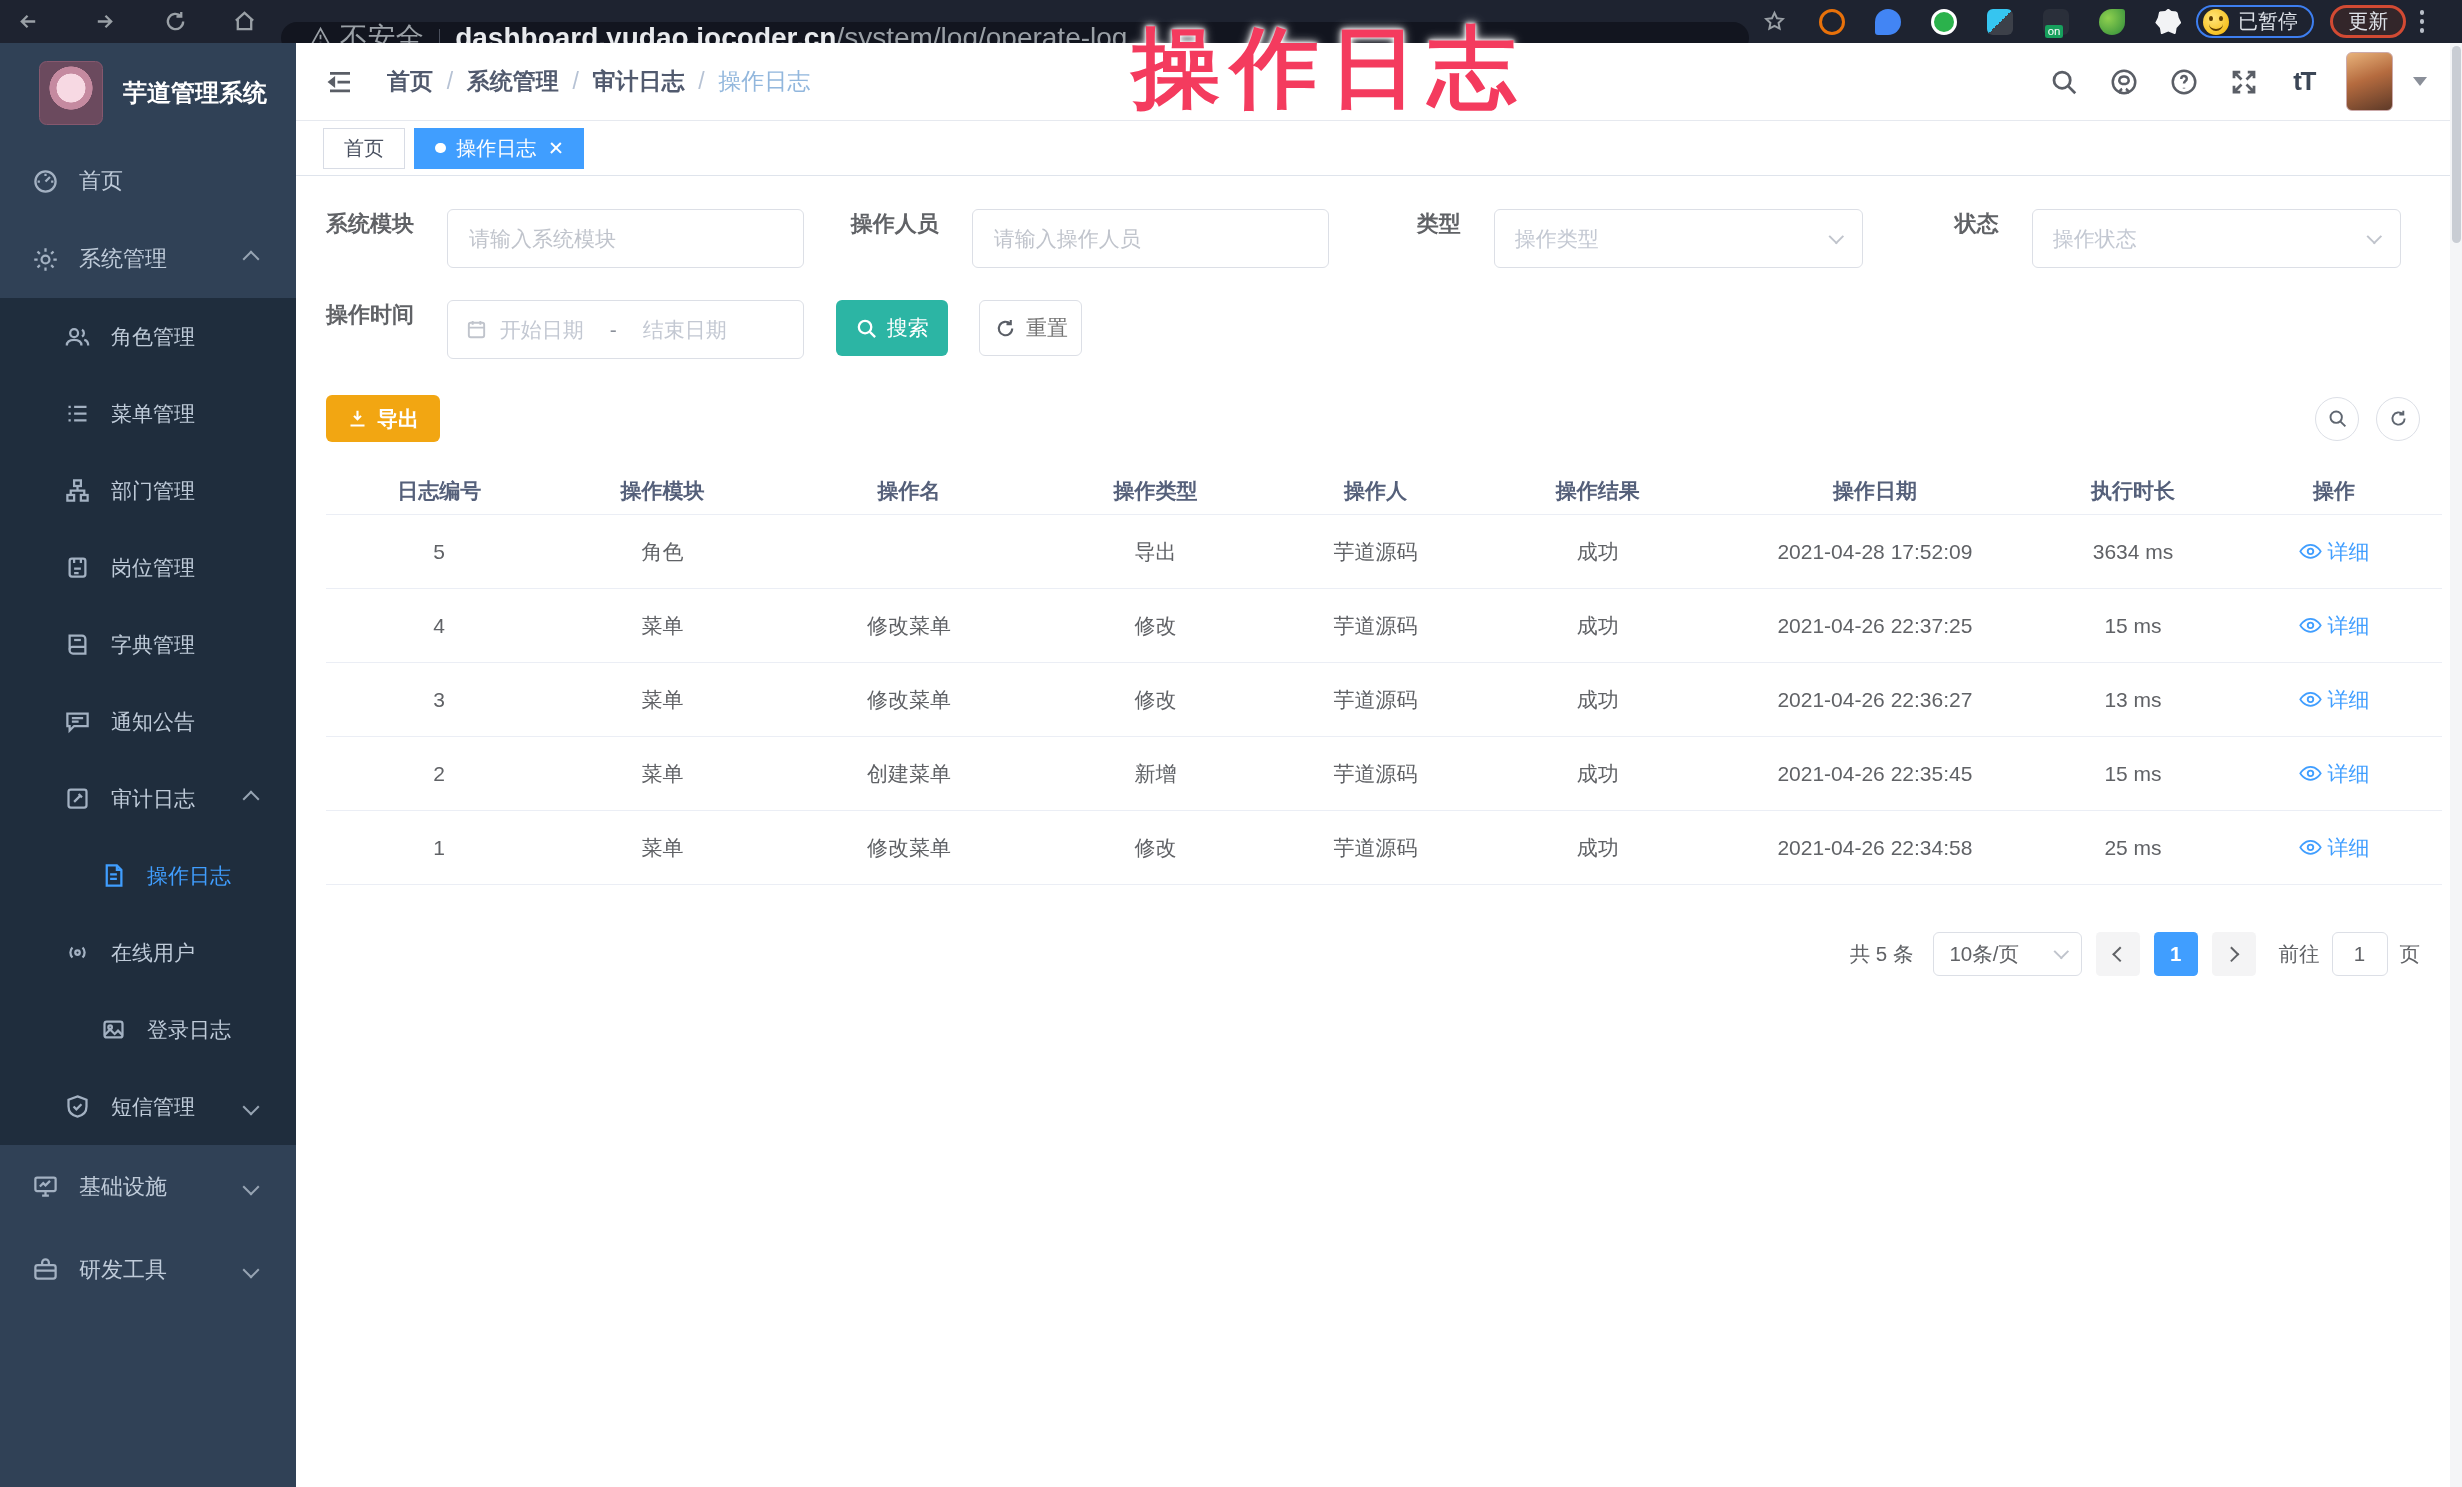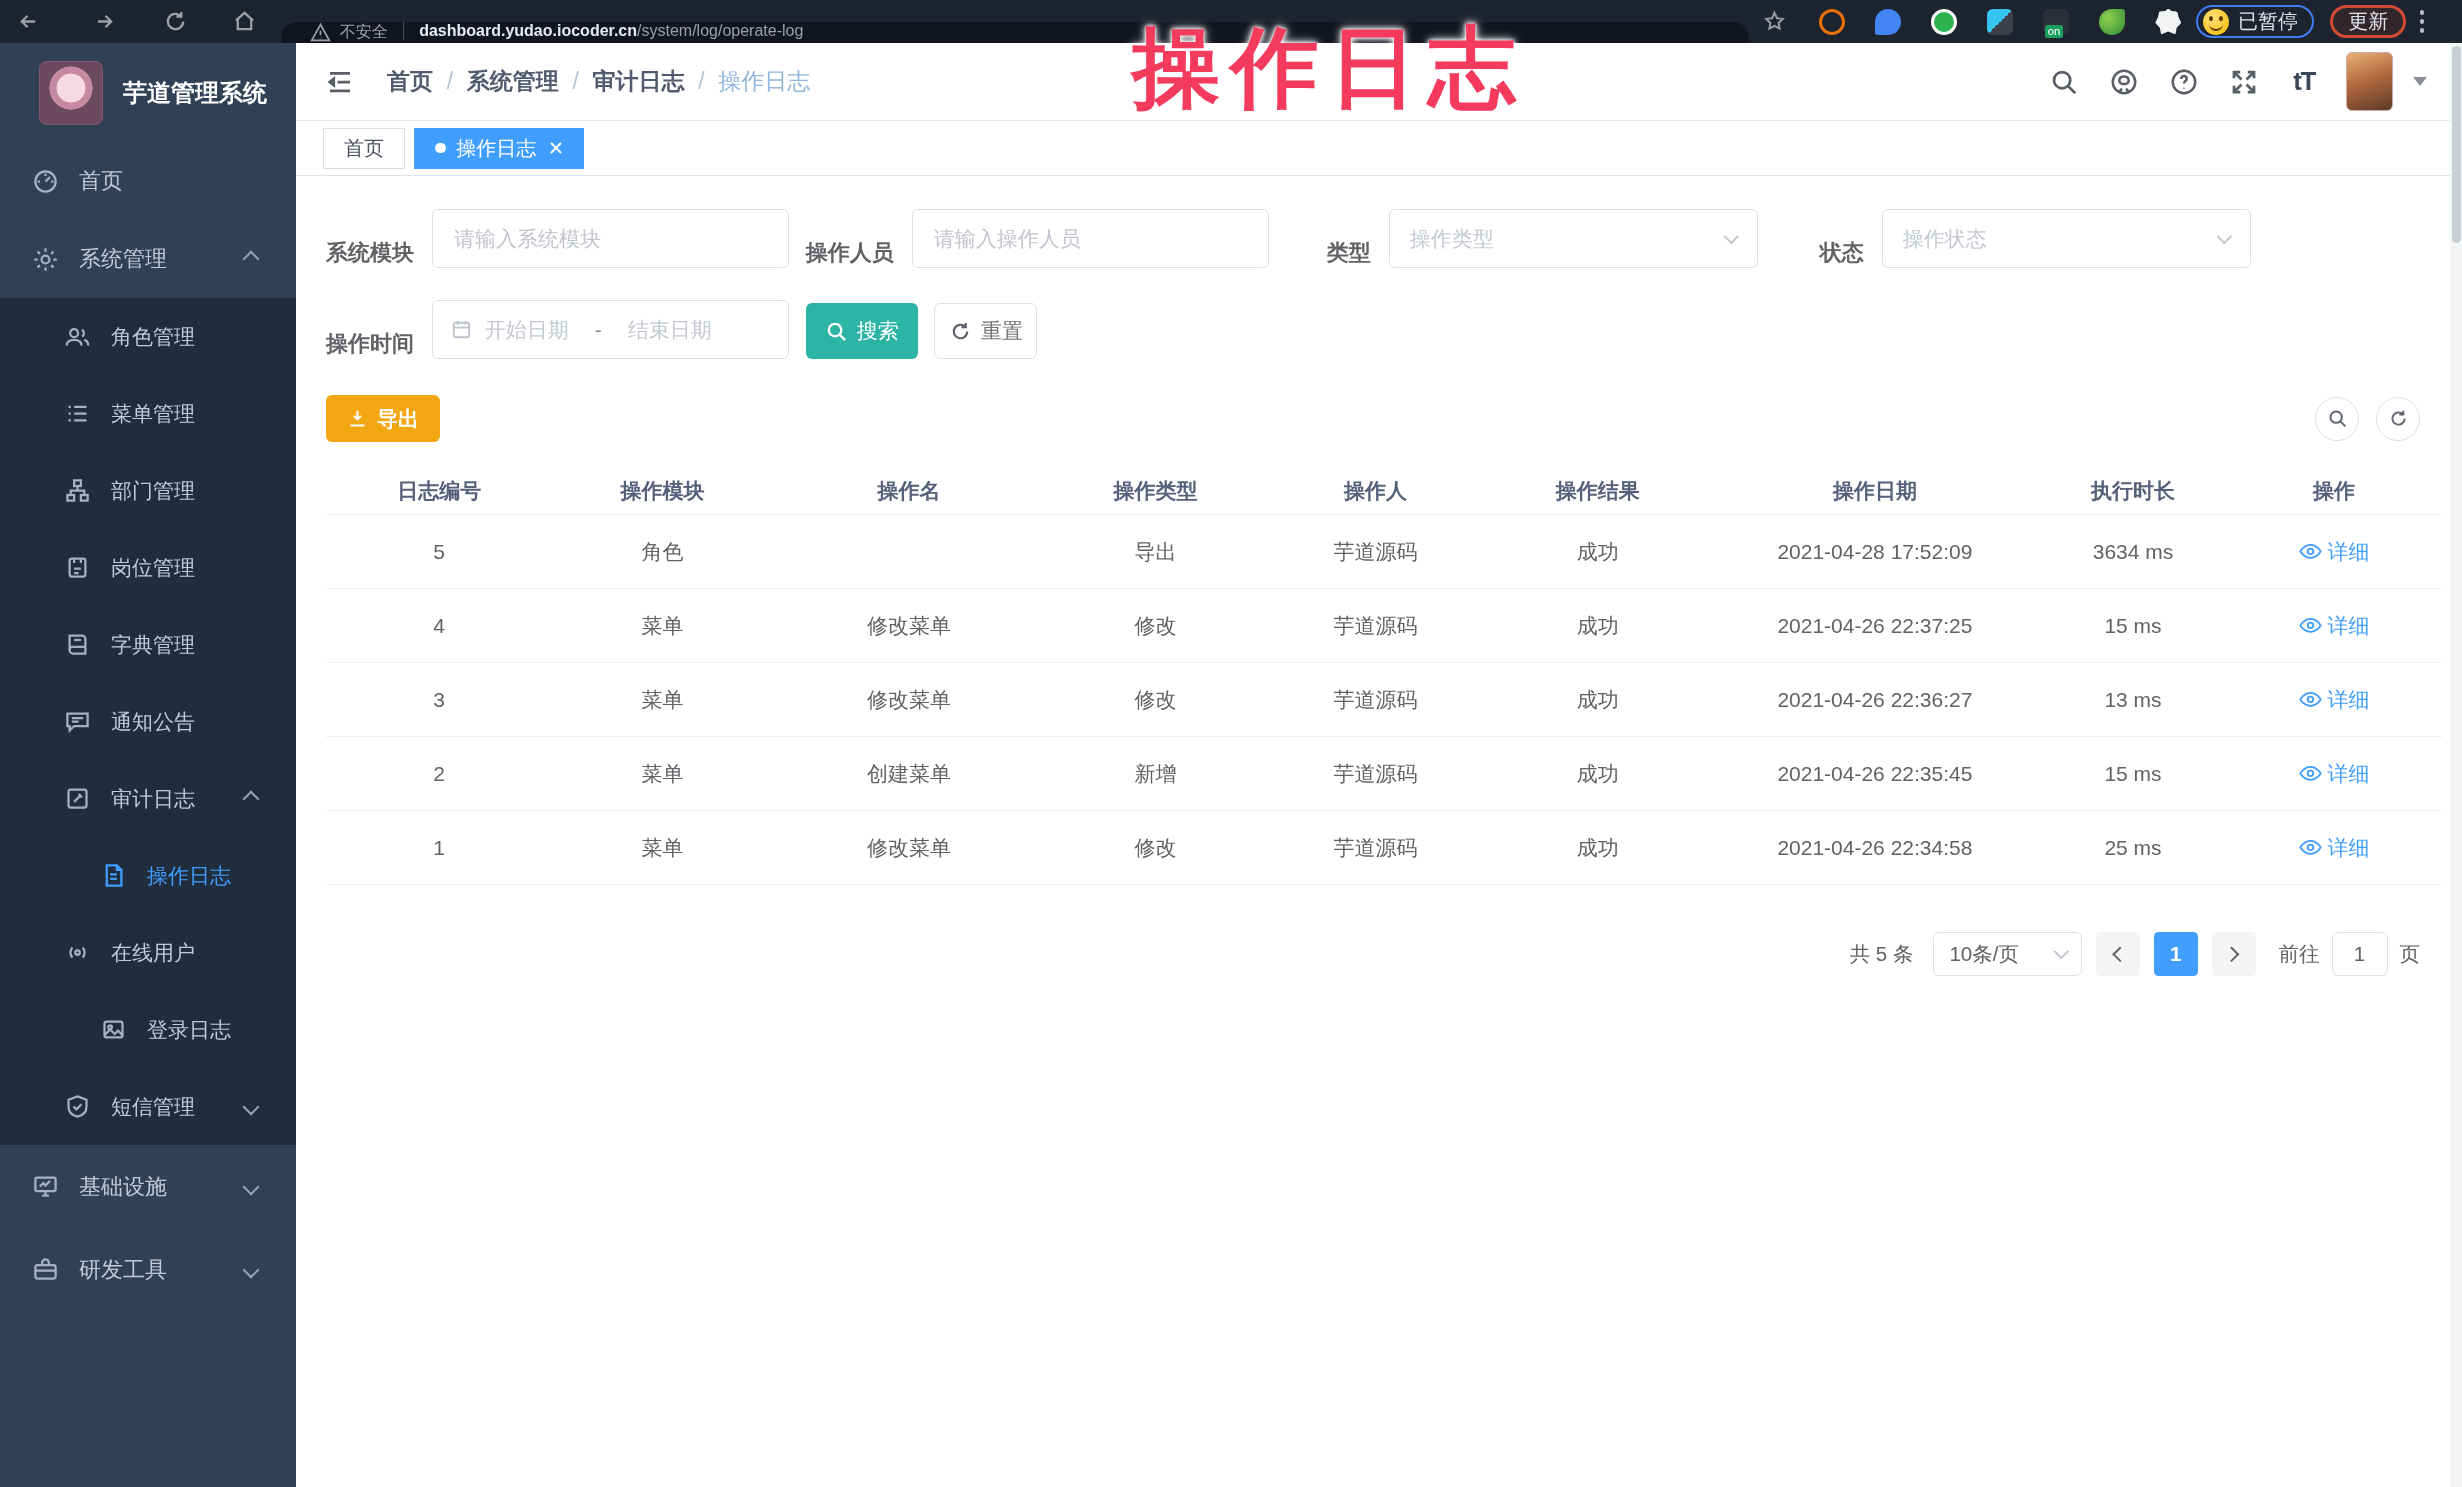--- a/index.html
+++ b/index.html
@@ -9,21 +9,21 @@
 
   
   .browser-bar { position:absolute; left:0; top:0; width:2462px; height:43px;
     background:#1e2330; display:flex; align-items:center; }
   .bicon { width:30px; height:30px; display:flex; align-items:center; justify-content:center;
     color:#9aa0a6; flex:0 0 auto; }
   .bicon svg { width:23px; height:23px; }
   .nav-back { margin-left:13.7px; } .nav-fwd { margin-left:46px; }
   .nav-reload { margin-left:41px; } .nav-home { margin-left:39px; }
   .omnibox { margin-left:21px; width:1468px; height:32px; background:#12151f;
-    border-radius:16.7px; display:flex; color:#9aa0a6; font-size:16px;margin-top:32px; }
+    border-radius:16.7px; display:flex; align-items:center; color:#9aa0a6; font-size:28px;margin-top:32px; }
   .omnibox .warn { margin-left:29px; }
   .omnibox .sec { margin-left:9px; color:#9aa0a6; }
   .omnibox .divider { width:1.5px; height:18px; background:#4a4f5c; margin:0 15px; }
   .omnibox .domain { color:#e8eaed; font-weight:700; }
   .omnibox .path { color:#9aa0a6; }
   .brb-right { display:flex; align-items:center; margin-left:10.6px; }
   .ext { width:26px; height:26px; border-radius:6px; margin-left:30px; position:relative;
     flex:0 0 auto; }
   .ext-ring { border:3.8px solid #e8710a; border-radius:50%; background:transparent; }
   .ext-pin { background:#4285f4; border-radius:50% 50% 50% 3px; }
@@ -86,21 +86,21 @@
   .tabbar { height:55px; display:flex; align-items:center; padding-left:27px; border-bottom:1.5px solid #dfe4ec; background:#fff; }
   .tab { height:41px; display:flex; align-items:center; padding:0 20px; border:1.5px solid #d8dce5;
     background:#fff; color:#495060; font-size:20px; margin-right:9px; cursor:pointer; }
   .tab.active { background:#409EFF; border-color:#409EFF; color:#fff; }
   .tab .dot { width:10.6px; height:10.6px; border-radius:50%; background:#fff; margin-right:10.6px; }
   .tab .close { position:relative; width:15px; height:15px; margin-left:12px; }
   .tab .close i { position:absolute; left:6.8px; top:0.8px; width:1.9px; height:13.7px; background:#fff; }
   .tab .close i:first-child { transform:rotate(45deg); } .tab .close i:last-child { transform:rotate(-45deg); }
 
   .content { padding:27px 30px 0 30px; }
-  .filter-row { display:flex; align-items:flex-end; }
+  .filter-row { display:flex; align-items:flex-start;gap:15px; }
   .filter-row.r1 { margin-top:6px; }
   .filter-row.r2 { margin-top:32px; }
   .flabel { font-size:22px; font-weight:700; color:#606266; white-space:nowrap; }
   .fctl { height:59px; border:1.5px solid #dcdfe6; border-radius:6px; background:#fff;
     display:flex; align-items:center; }
   .finput { width:357px; margin-left:18px; padding:0 21px; font-size:21px; color:#606266;
     font-family:inherit; outline:none; }
   input.fctl::placeholder { color:#c0c4cc; }
   .fselect { width:369px; margin-left:18px; padding:0 20px; cursor:pointer; justify-content:space-between; }
   .fselect .ph { color:#c3c8d2; font-size:21px; }

